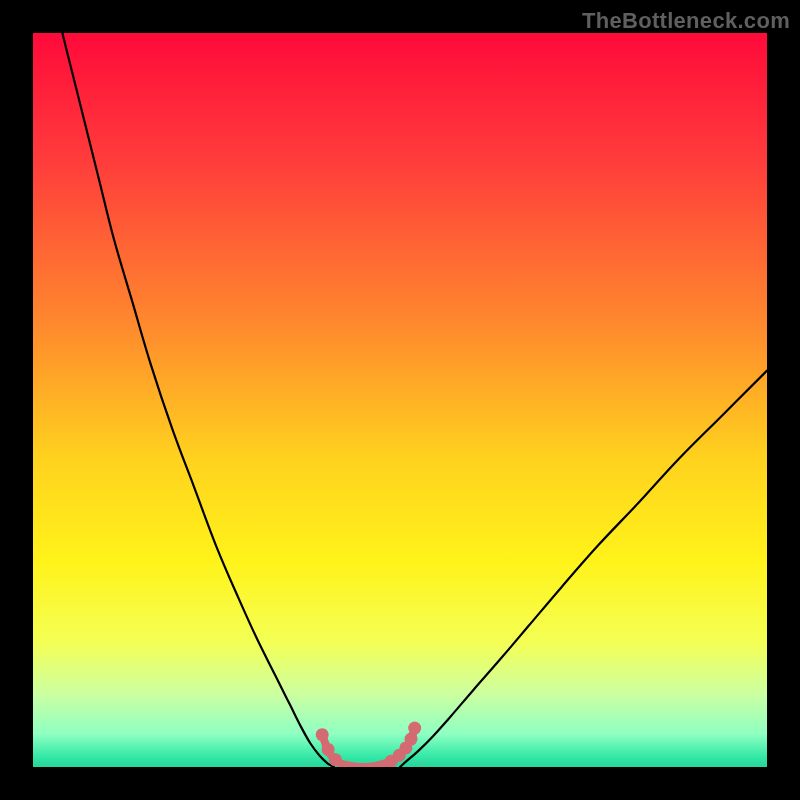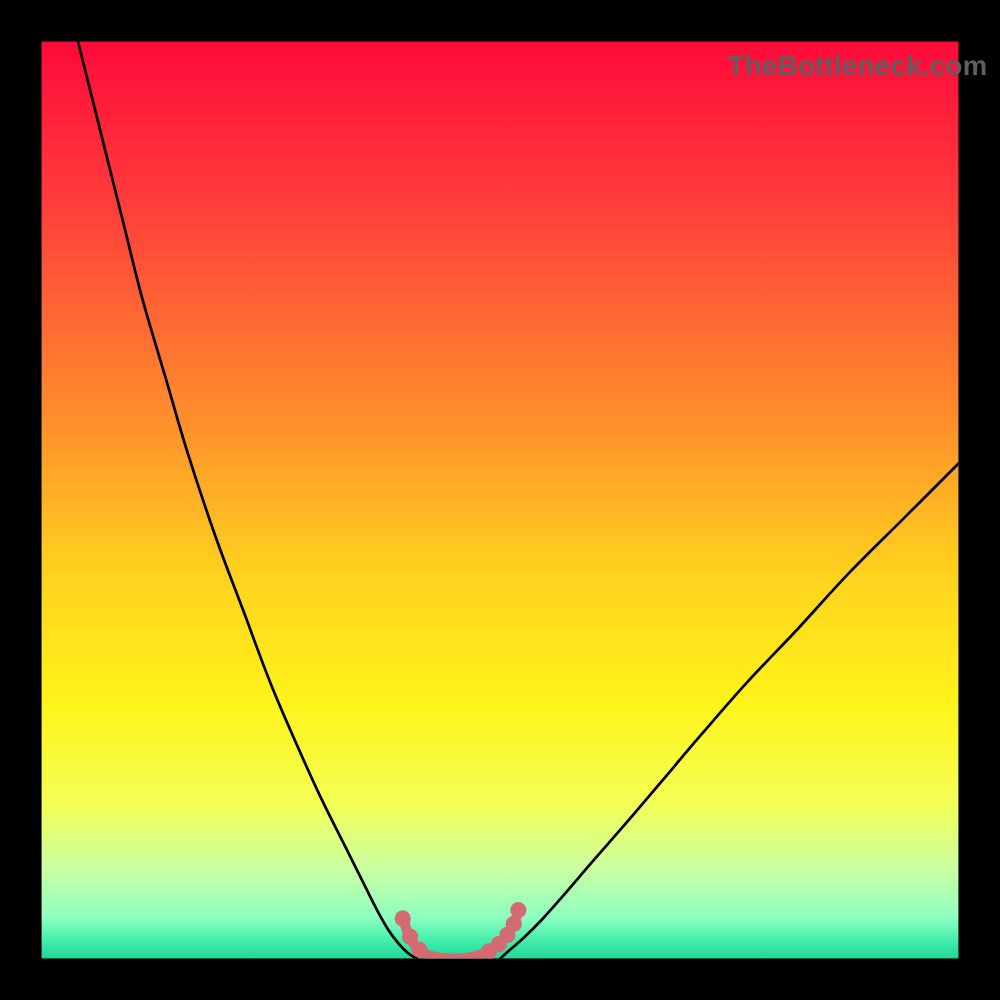--- a/index.html
+++ b/index.html
@@ -74,14 +74,14 @@
         <circle cx="289.19599999999997" cy="701.704" r="6.5" fill="#d46a72"></circle>
         <circle cx="295.06800000000004" cy="716.384" r="6.5" fill="#d46a72"></circle>
         <circle cx="302.408" cy="726.66" r="6.5" fill="#d46a72"></circle>
         <circle cx="358.192" cy="728.128" r="6.5" fill="#d46a72"></circle>
         <circle cx="366.266" cy="722.256" r="6.5" fill="#d46a72"></circle>
         <circle cx="372.872" cy="714.9159999999999" r="6.5" fill="#d46a72"></circle>
         <circle cx="378.01" cy="706.108" r="6.5" fill="#d46a72"></circle>
         <circle cx="381.68" cy="695.098" r="6.5" fill="#d46a72"></circle>
       </svg>
   </div>
-  <div class="watermark" style="right: 10px; top: 8px; font-size: 22px; margin-top: 32px;">TheBottleneck.com</div>
+  <div class="watermark" style="right: 10px; top: 8px; font-size: 22px;">TheBottleneck.com</div>
 </div>
 
 </body></html>

